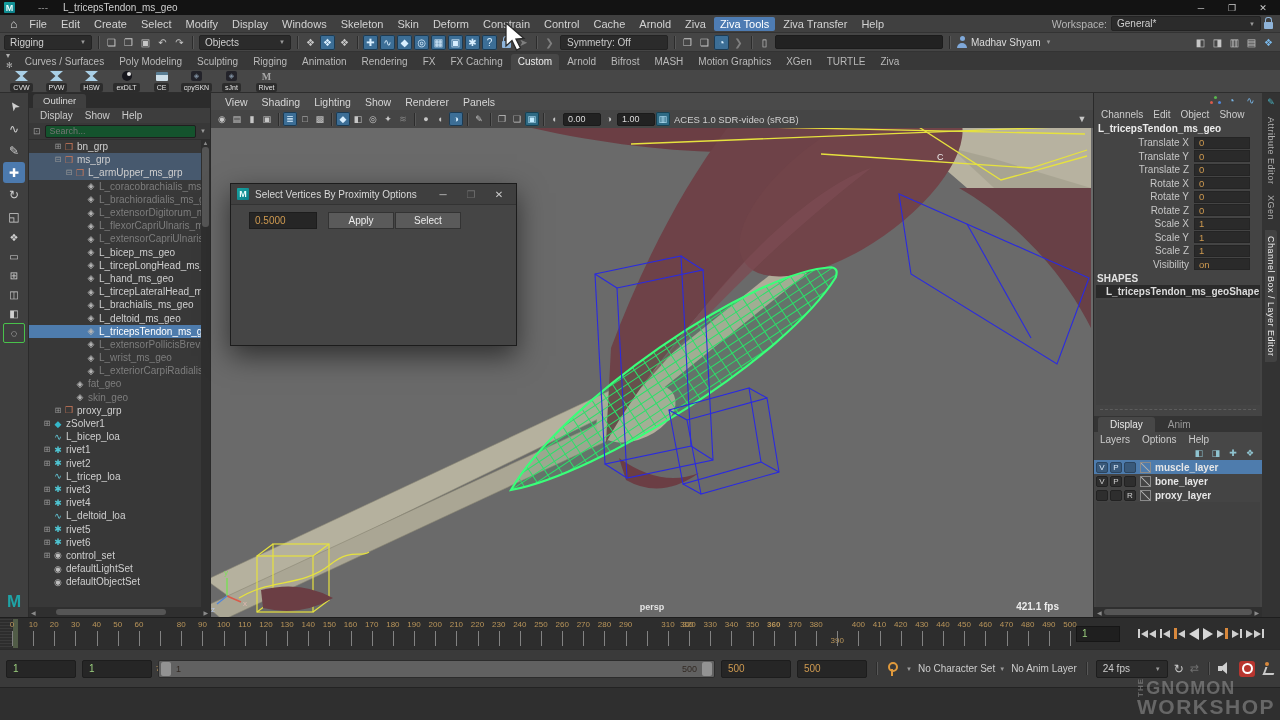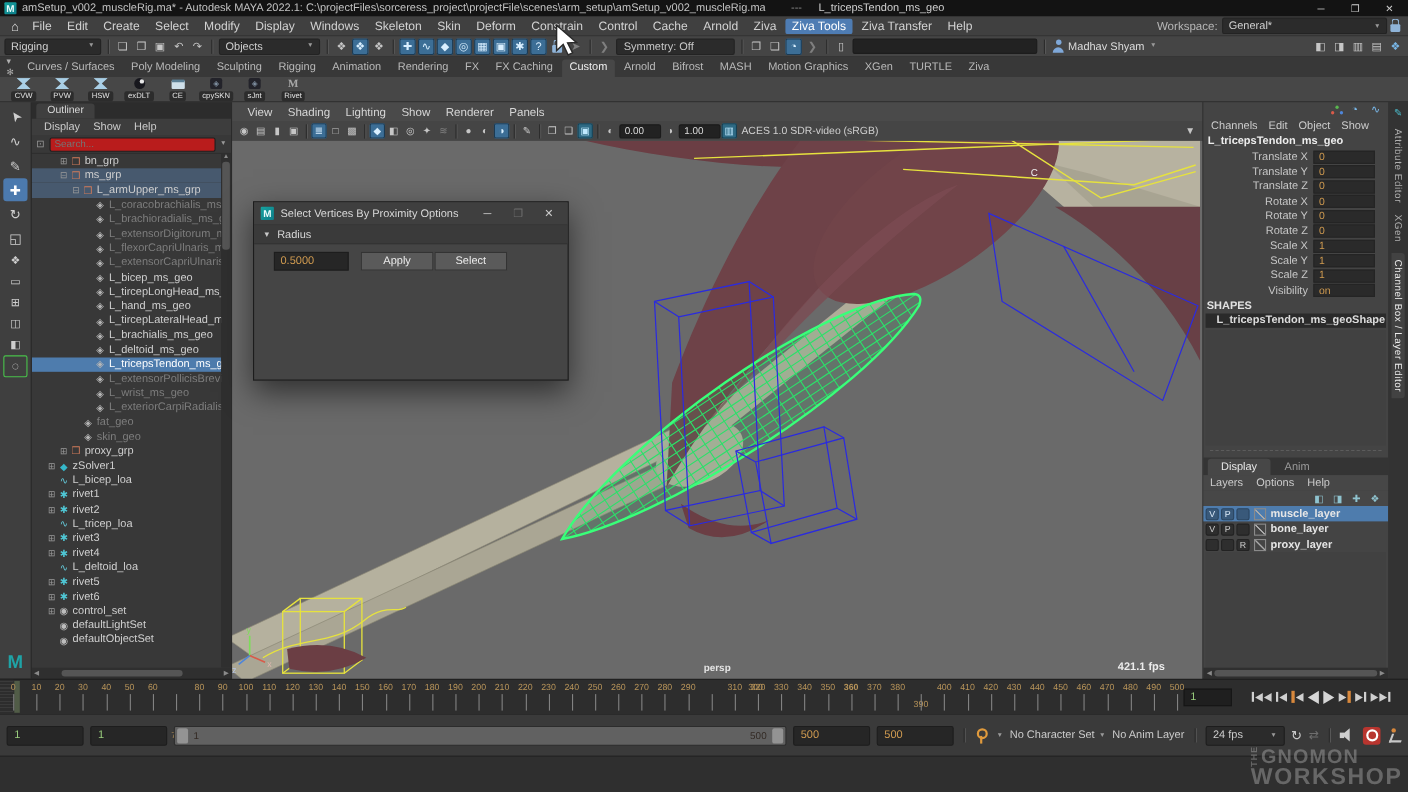--- a/index.html
+++ b/index.html
@@ -64,21 +64,21 @@
 .tool.zoomsel{border:1px solid #49c24b;border-radius:2px;color:#e8e8e8;font-size:11px;height:20px}
 .tool.logo{margin-top:auto;color:#1fa3a6;font-size:17px;font-weight:bold;height:24px}
 
 .outliner{width:182px;background:#383838;display:flex;flex-direction:column;flex:0 0 auto;border-left:1px solid #2b2b2b}
 .outl-tabrow{height:15px;background:#2c2c2c;display:flex;align-items:flex-end;padding-left:4px}
 .outl-tab{background:#3f3f3f;color:#d8d8d8;font-size:9.5px;padding:1px 10px 2px;border-radius:3px 3px 0 0}
 .outl-menus{height:15px;display:flex;align-items:center;gap:2px;font-size:10px;color:#cccccc;padding:0 6px;background:#3d3d3d}
 .outl-menus span{padding:0 5px}
 .outl-search{height:17px;display:flex;align-items:center;gap:4px;background:#383838;padding:0 4px;border-bottom:1px solid #2e2e2e}
 .outl-search .sbox{color:#9a9a9a;font-size:9px}
-.outl-search input{flex:1;background:#b91c1c;border:1px solid #1f1f1f;border-radius:2px;height:13px;color:#bbb;font-size:9px;padding:0 4px}
+.outl-search input{flex:1;background:#14532d;border:1px solid #1f1f1f;border-radius:2px;height:13px;color:#bbb;font-size:9px;padding:0 4px}
 .outl-tree{flex:1;position:relative;overflow:hidden;padding-right:9px}
 .outl-row{height:13.2px;display:flex;align-items:center;font-size:10px;color:#cfcfcf;white-space:nowrap}
 .outl-row.hl{background:#47596e}
 .outl-row.selected{background:#4e7cad;color:#ffffff}
 .outl-row.dim{color:#7d7d7d}
 .outl-exp{width:10px;font-size:8px;color:#9a9a9a;text-align:center;flex:0 0 auto}
 .outl-ico{width:12px;text-align:center;font-size:9px;flex:0 0 auto;margin-right:2px}
 .ico-group{color:#cf7a5a}
 .ico-mesh{color:#b5b5b5}
 .ico-solver{color:#35b7c9}
@@ -205,21 +205,20 @@
 .wm1{font-size:18px;font-weight:bold;letter-spacing:1px}
 .wm2{font-size:21px;font-weight:bold;letter-spacing:1.5px}
 </style>
 </head>
 <body>
 
 <div id="root">
 
   <div class="titlebar">
     <div class="mlogo">M</div>
-    <span class="tb-title">amSetup_v002_muscleRig.ma* - Autodesk MAYA 2022.1: C:\projectFiles\sorceress_project\projectFile\scenes\arm_setup\amSetup_v002_muscleRig.ma</span>
     <span class="tb-sep">---</span>
     <span class="tb-obj">L_tricepsTendon_ms_geo</span>
     <span class="tb-spacer"></span>
     <span class="winbtn">─</span>
     <span class="winbtn">❐</span>
     <span class="winbtn">✕</span>
   </div>
 
   <div class="menubar">
     <span class="home-icon">⌂</span>
@@ -1012,24 +1011,20 @@
 
   <div class="dialog">
     <div class="dlg-title">
       <div class="mlogo">M</div>
       <span class="t">Select Vertices By Proximity Options</span>
       <span class="dlg-sp"></span>
       <span class="dlg-btn">─</span>
       <span class="dlg-btn dim">❐</span>
       <span class="dlg-btn">✕</span>
     </div>
-    <div class="dlg-section">
-      <span class="dlg-tri">▼</span>
-      <span>Radius</span>
-    </div>
     <div class="dlg-body">
       <div class="dlg-row">
         <div class="dlg-input">0.5000</div>
         <div class="dlg-push">Apply</div>
         <div class="dlg-push">Select</div>
       </div>
     </div>
   </div>
 
   <div class="cursor">

